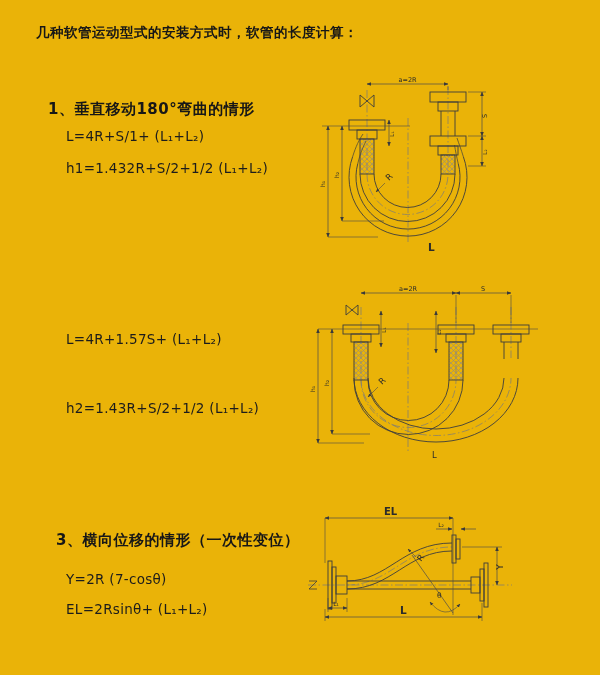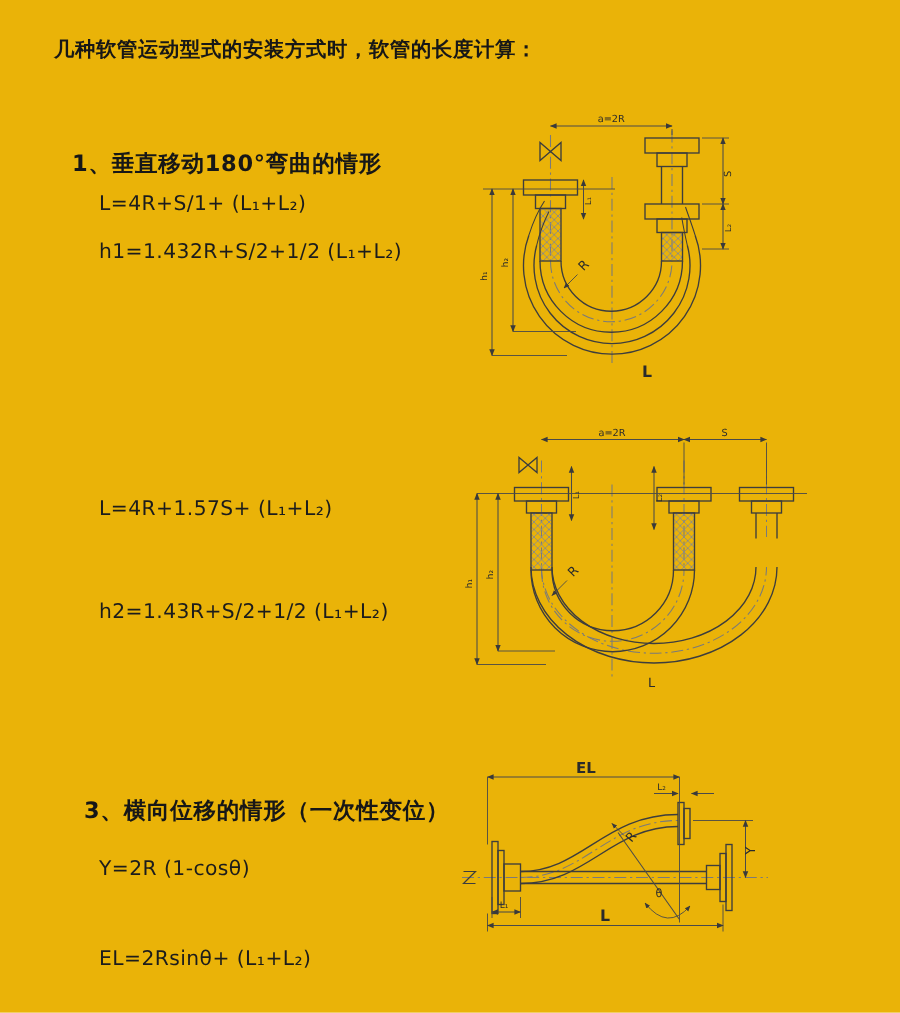--- a/index.html
+++ b/index.html
@@ -174,22 +174,22 @@
     <text x="177" y="7.5" font-size="6.5" text-anchor="middle">S</text>
     <text x="80" y="47" font-size="5.5" text-anchor="middle" transform="rotate(-90 80 47)">L₁</text>
     <text x="135" y="49" font-size="5.5" text-anchor="middle" transform="rotate(-90 135 49)">L₂</text>
     <text x="8.5" y="106" font-size="6" text-anchor="middle" transform="rotate(-90 8.5 106)">h₁</text>
     <text x="22.5" y="100" font-size="6" text-anchor="middle" transform="rotate(-90 22.5 100)">h₂</text>
     <text x="76" y="102" font-size="8.5" transform="rotate(-45 76 102)">R</text>
     <text x="126" y="175" font-size="8.5">L</text>
   </svg>
 
   <div class="sec-heading" style="left:56px;top:512px;margin-top:19px;">3、横向位移的情形（一次性变位）</div>
-  <div class="formula" style="left:66px;top:571px;">Y=2R (1-cosθ)</div>
-  <div class="formula" style="left:66px;top:601px;margin-top:30px;">EL=2Rsinθ+ (L₁+L₂)</div>
+  <div class="formula" style="left:66px;top:571px;">Y=2R (7-cosθ)</div>
+  <div class="formula" style="left:66px;top:601px;">EL=2Rsinθ+ (L₁+L₂)</div>
 
   <svg class="diagram" style="left:300px;top:505px;" width="296" height="155" viewBox="0 0 296 155">
     <defs>
       <marker id="ar3" viewBox="0 0 10 10" refX="9" refY="5" markerWidth="6.5" markerHeight="6.5" orient="auto-start-reverse">
         <path d="M0,1 L10,5 L0,9 z" fill="#3a3a3a"></path>
       </marker>
     </defs>
 
     <g stroke="#7a7a7a" stroke-width="0.7" fill="none" stroke-dasharray="8 2.5 1.5 2.5">
       <path d="M8,80 H212"></path>

